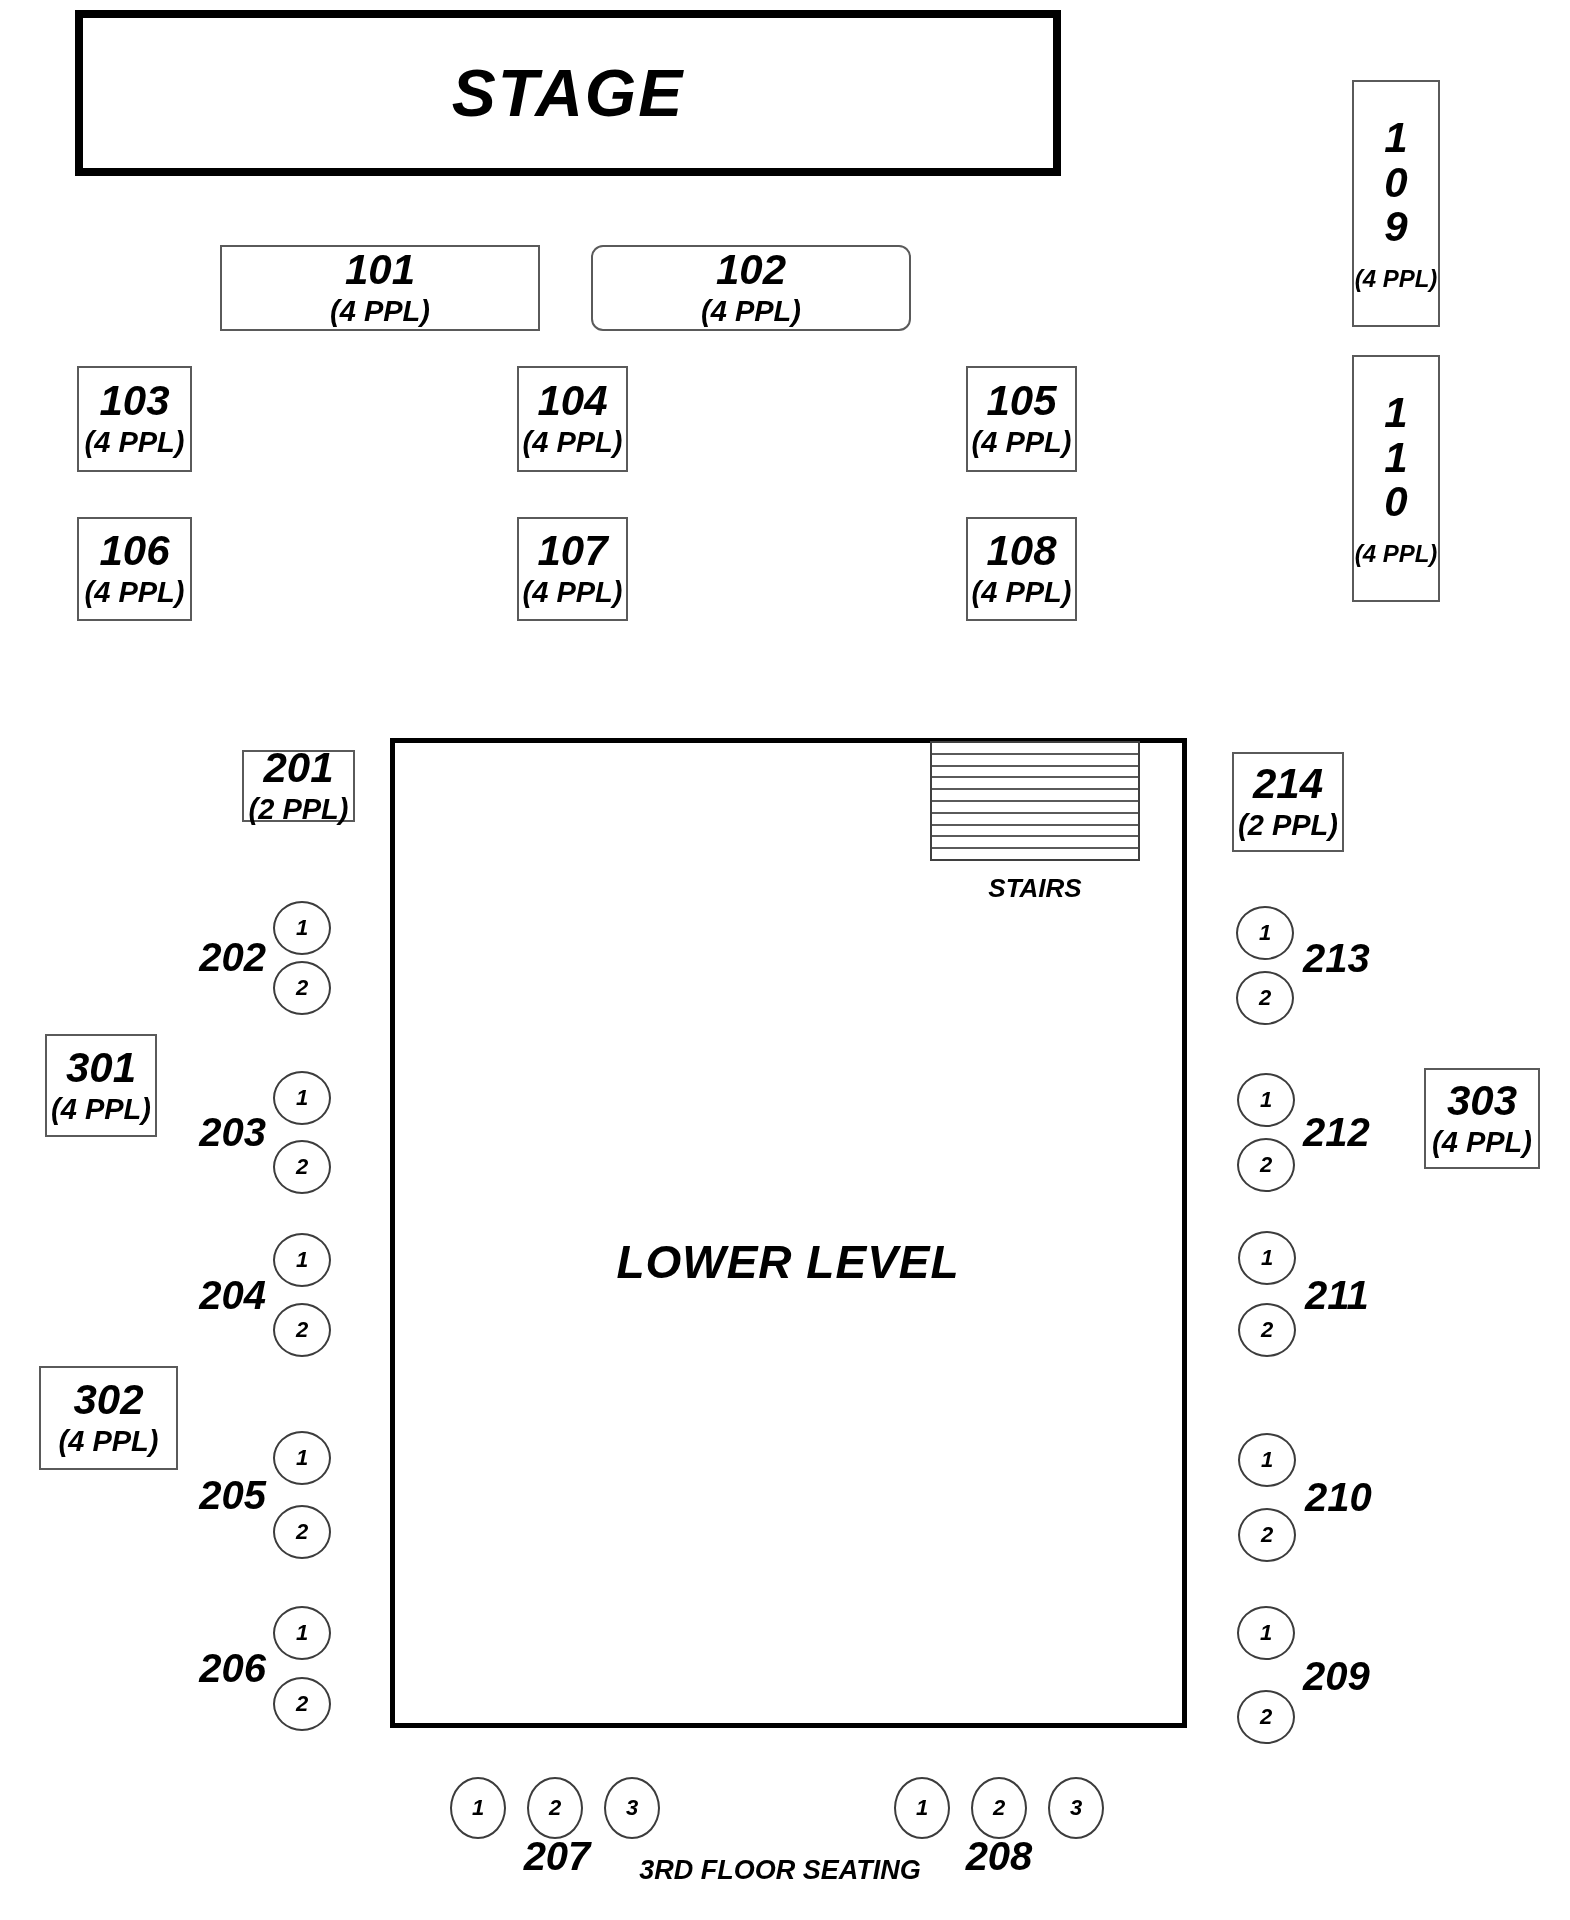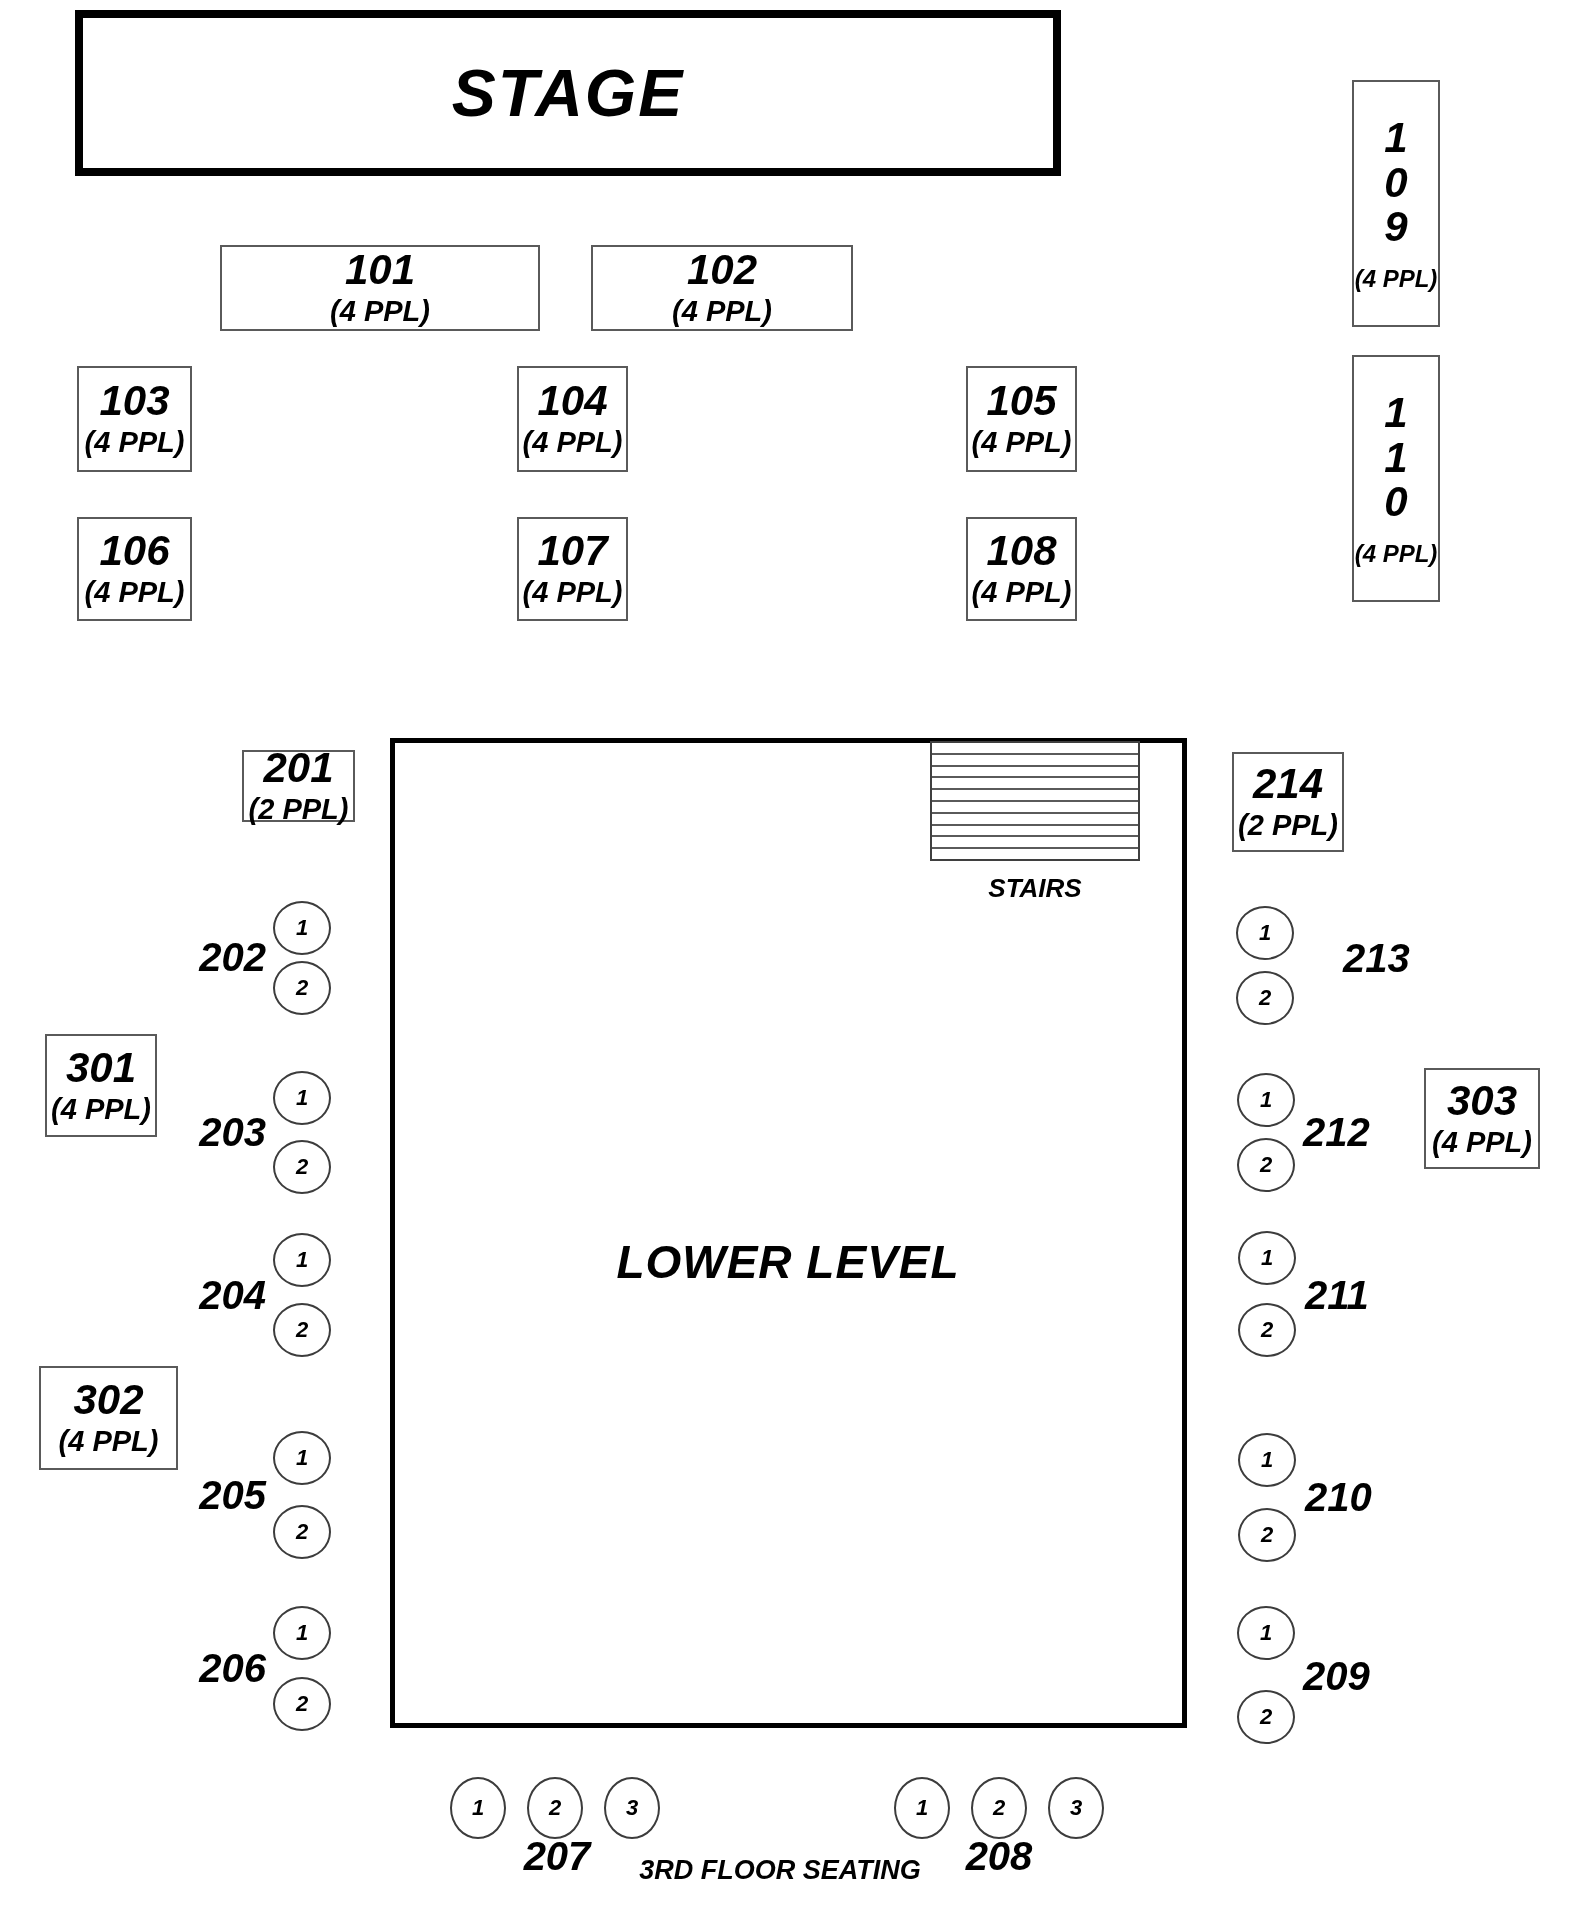--- a/index.html
+++ b/index.html
@@ -76,21 +76,21 @@
 
   <div class="caption cap-stairs">STAIRS</div>
   <div class="caption cap-lower">LOWER LEVEL</div>
   <div class="caption cap-third">3RD FLOOR SEATING</div>
 
   <div id="tables-layer">
       <div class="tbox" style="left: 220px; top: 245px; width: 320px; height: 86px;">
         <div class="num">101</div>
         <div class="cap">(4 PPL)</div>
       </div>
-      <div class="tbox" style="left: 591px; top: 245px; width: 262px; height: 86px;">
+      <div class="tbox" style="left: 591px; top: 245px; width: 320px; height: 86px; border-radius: 12px;">
         <div class="num">102</div>
         <div class="cap">(4 PPL)</div>
       </div>
       <div class="tbox" style="left: 77px; top: 366px; width: 115px; height: 106px;">
         <div class="num">103</div>
         <div class="cap">(4 PPL)</div>
       </div>
       <div class="tbox" style="left: 517px; top: 366px; width: 111px; height: 106px;">
         <div class="num">104</div>
         <div class="cap">(4 PPL)</div>
@@ -227,16 +227,16 @@
       <div class="seat" style="width: 58px; height: 54px; left: 1266px; top: 1165px;">
         <span>2</span>
       </div>
       <div class="seat-label right" style="left: 1303px; top: 1132px;">212</div>
       <div class="seat" style="width: 58px; height: 54px; left: 1265px; top: 933px;">
         <span>1</span>
       </div>
       <div class="seat" style="width: 58px; height: 54px; left: 1265px; top: 998px;">
         <span>2</span>
       </div>
-      <div class="seat-label right" style="left: 1303px; top: 958px; margin-left: 40px;">213</div>
+      <div class="seat-label right" style="left: 1303px; top: 958px;">213</div>
     </div>
 
 </div>
 
 </body></html>

